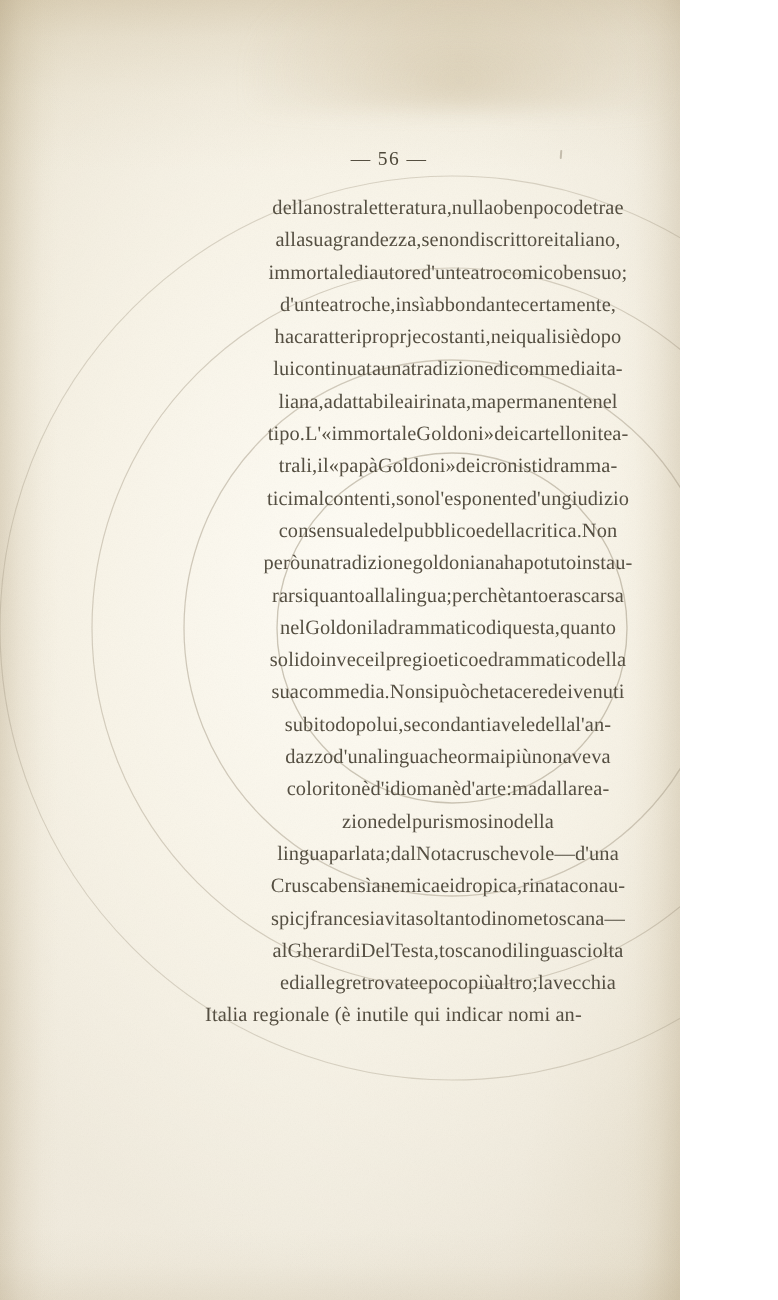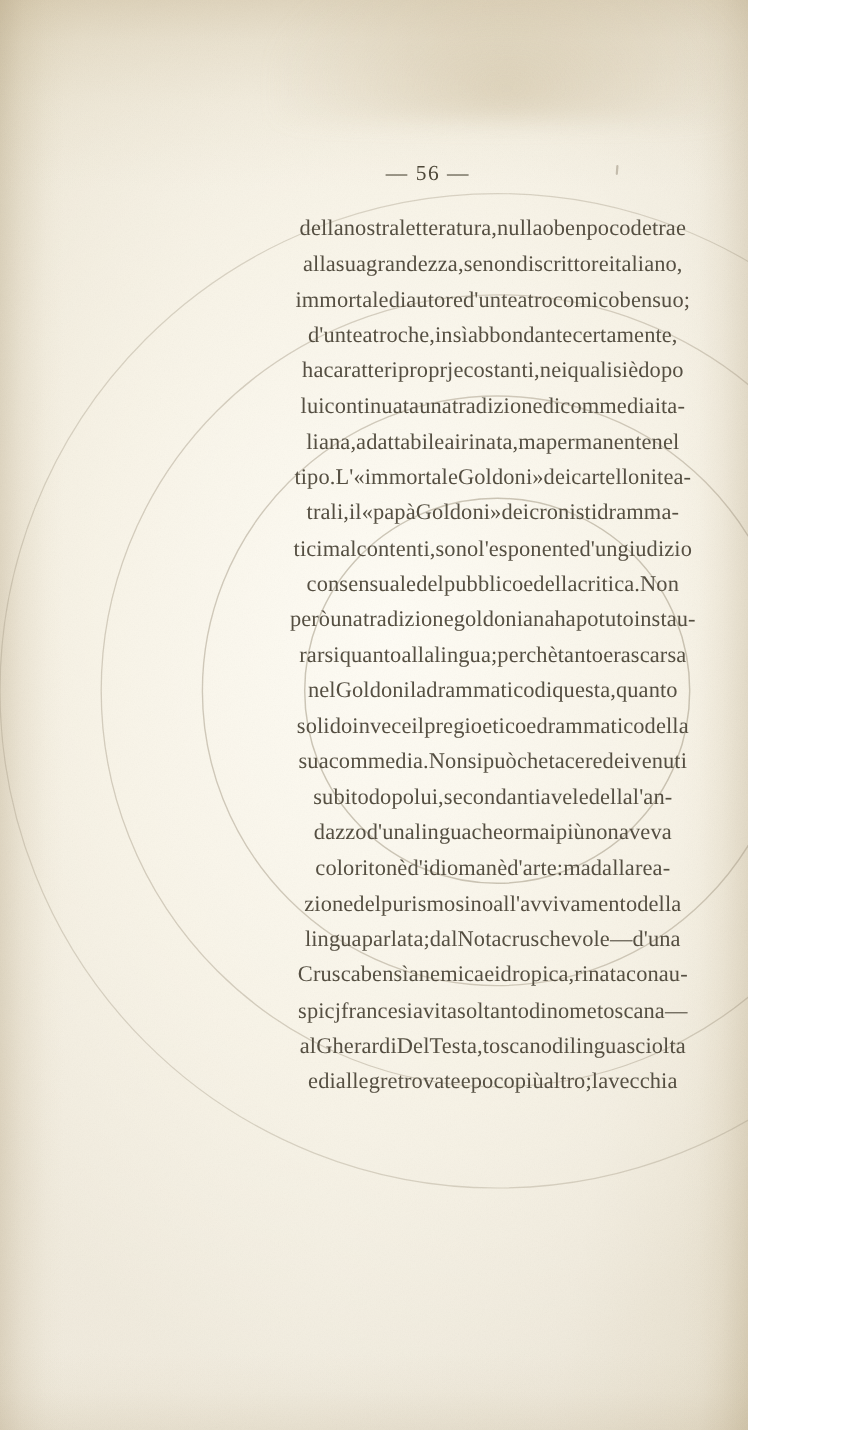--- a/index.html
+++ b/index.html
@@ -384,21 +384,20 @@
           <span>d'arte:</span>
           <span>ma</span>
           <span>dalla</span>
           <span>rea-</span>
         </div>
         <div class="tline just">
           <span>zione</span>
           <span>del</span>
           <span>purismo</span>
           <span>sino</span>
-          <span>all'avvivamento</span>
           <span>della</span>
         </div>
         <div class="tline just">
           <span>lingua</span>
           <span>parlata;</span>
           <span>dal</span>
           <span>Nota</span>
           <span>cruschevole</span>
           <span>—</span>
           <span>d'una</span>
@@ -439,16 +438,17 @@
           <span>di</span>
           <span>allegre</span>
           <span>trovate</span>
           <span>e</span>
           <span>poco</span>
           <span>più</span>
           <span>altro;</span>
           <span>la</span>
           <span>vecchia</span>
         </div>
+        <div class="tline">Italia regionale (è inutile qui indicar nomi an-</div>
       </div>
 
   </div>
 </div>
 
 </body></html>

